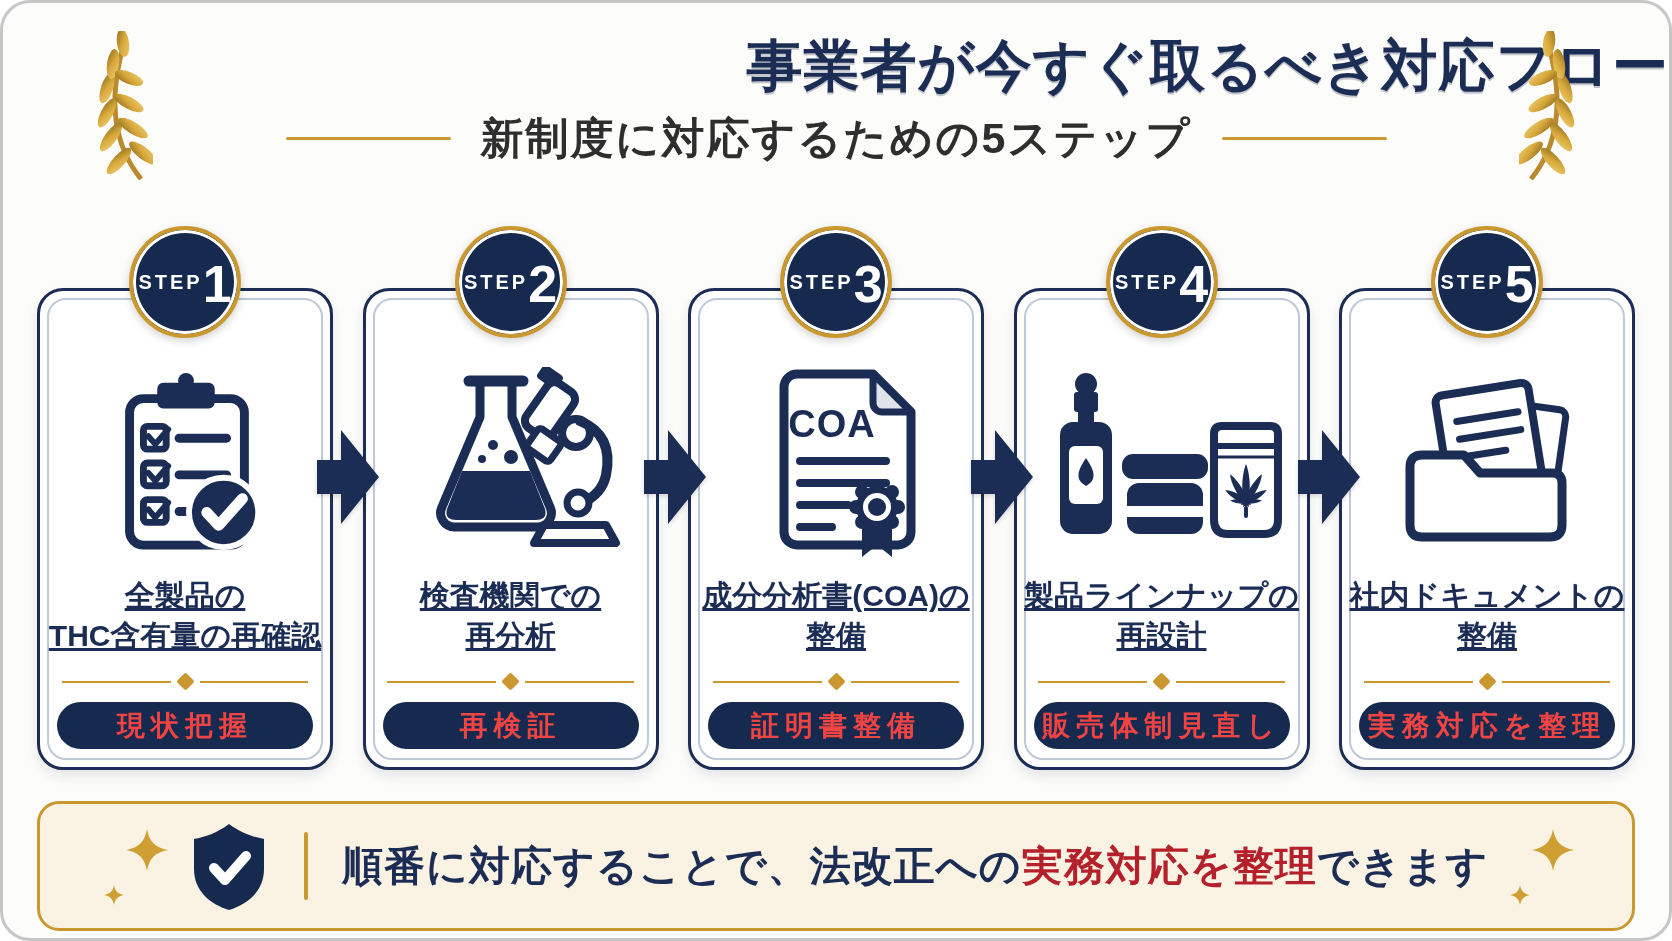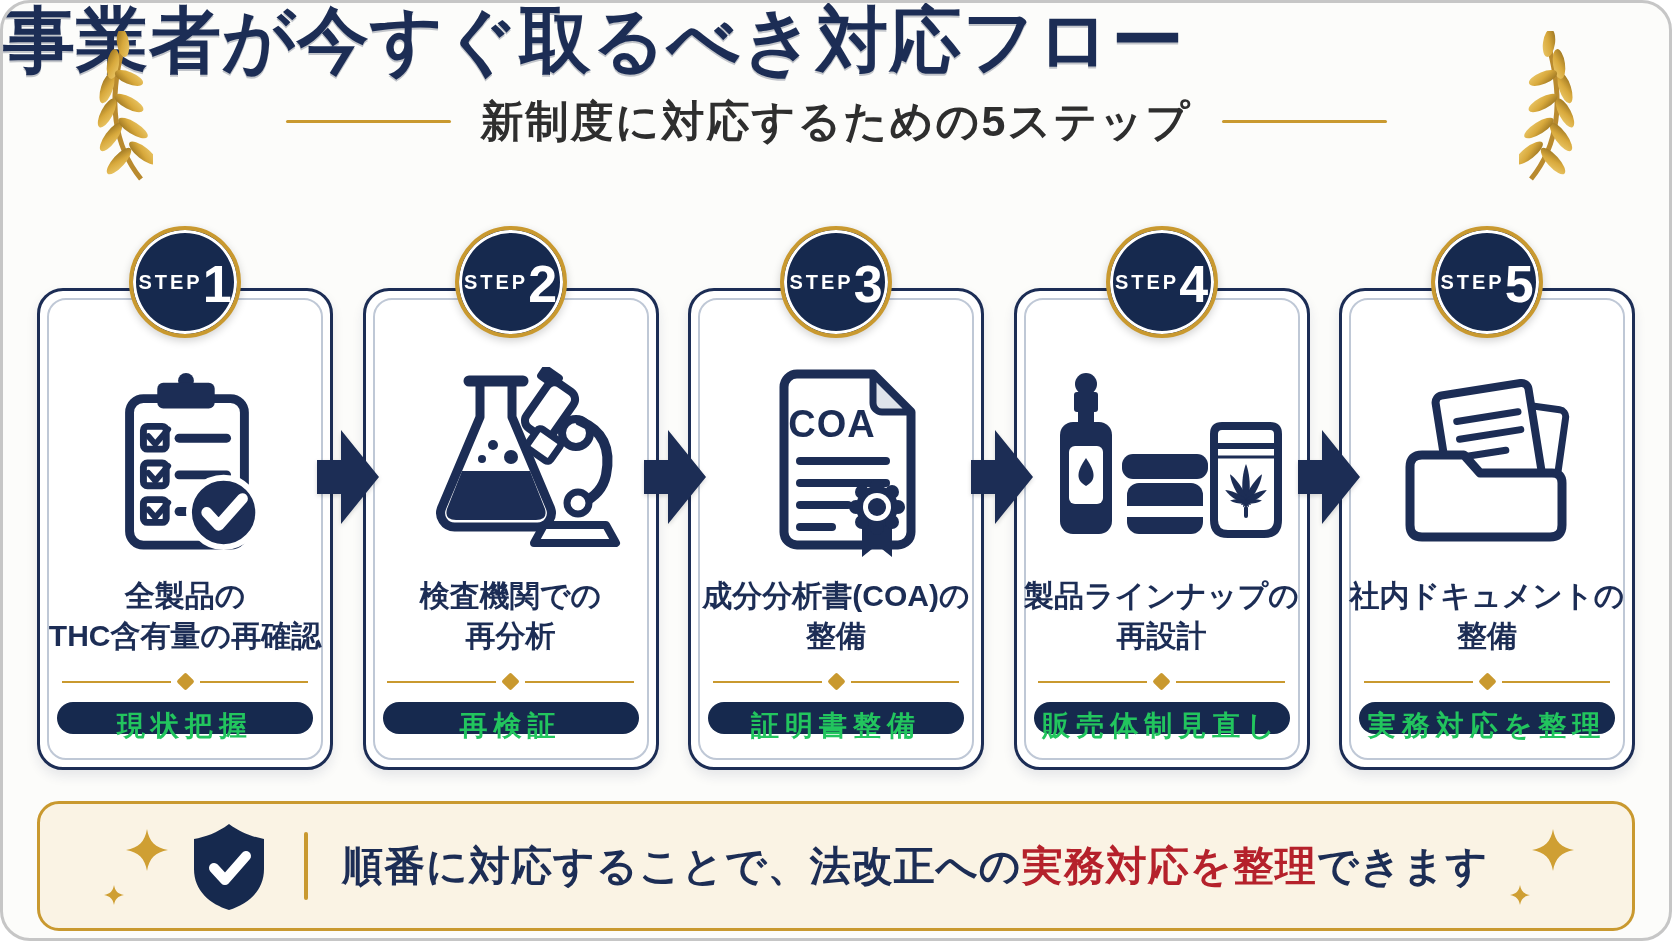--- a/index.html
+++ b/index.html
@@ -11,21 +11,21 @@
   .canvas{
     position:relative; width:1672px; height:941px; overflow:hidden;
     background:#fcfcfa; border:3px solid #c6c6c6; border-radius:30px;
   }
   
   .header{position:absolute; top:0; left:0; width:100%;}
   .laurel{position:absolute; top:28px;}
   .laurel.left{left:58px;}
   .laurel.right{right:58px; transform:scaleX(-1);}
   .title{
-    text-align:left; font-size:72px; font-weight:900;
+    text-align:right; margin-top:34px; font-size:56px; font-weight:900;
     color:var(--navy); letter-spacing:1px; line-height:1.05;
     text-shadow:0 2px 0 rgba(20,30,60,.25);
   }
   .subtitle-row{display:flex; align-items:center; justify-content:center; gap:30px; margin-top:14px;}
   .gold-line{width:165px; height:3px; background:var(--gold); border-radius:2px;}
   .subtitle{font-size:43px; font-weight:800; color:#2e2e2e; letter-spacing:2px;}
   
   .steps{position:absolute; top:285px; left:34px; right:34px; display:flex; justify-content:space-between;}
   .card{
     position:relative; width:296px; height:482px; background:#fff;
@@ -38,27 +38,27 @@
     width:112px; height:112px; border-radius:50%;
     background:var(--navy-deep); border:4px solid var(--gold);
     box-shadow:inset 0 0 0 3px #ffffff, 0 3px 8px rgba(0,0,0,.18);
     display:flex; flex-direction:row; align-items:center; justify-content:center;
     color:#fff; z-index:4;
   }
   .step-circle .step-word{font-size:20px; font-weight:800; letter-spacing:3px; line-height:1;}
   .step-circle .step-num{font-size:52px; font-weight:900; line-height:1; margin-top:3px;}
   .card-content{position:absolute; inset:0; display:flex; flex-direction:column; align-items:center; padding-top:56px;}
   .icon-box{height:225px; display:flex; align-items:center; justify-content:center;}
-  .heading{margin-top:4px; text-align:center; color:var(--navy); font-weight:800; font-size:30px; line-height:1.32; white-space:nowrap;}
+  .heading{margin-top:4px; text-align:center; color:var(--navy); font-weight:800; font-size:30px; line-height:1.32; white-space:nowrap;text-decoration:underline;}
   .divider{margin-top:20px; width:85%; display:flex; align-items:center;}
   .divider .line{flex:1; height:2px; background:var(--gold);}
   .divider .diamond{width:13px; height:13px; background:var(--gold); transform:rotate(45deg); margin:0 8px; border-radius:2px;}
   .tag{
-    margin-top:14px; width:calc(100% - 34px); height:32px; line-height:47px;
-    background:var(--navy-deep); color:#22c55e; border-radius:24px;
+    margin-top:14px; width:calc(100% - 34px); height:47px; line-height:47px;
+    background:var(--navy-deep); color:#ef4444; border-radius:24px;
     text-align:center; font-size:28px; font-weight:800; letter-spacing:6px;
   }
   .arrow{position:absolute; top:142px; z-index:6; filter:drop-shadow(0 2px 2px rgba(0,0,0,.15));}
   .arrow.a1{left:280px;} .arrow.a2{left:607px;} .arrow.a3{left:934px;} .arrow.a4{left:1261px;}
   
   .banner{
     position:absolute; left:34px; right:34px; top:798px; height:130px;
     background:var(--cream); border:3px solid var(--gold); border-radius:22px;
     display:flex; align-items:center;
   }

